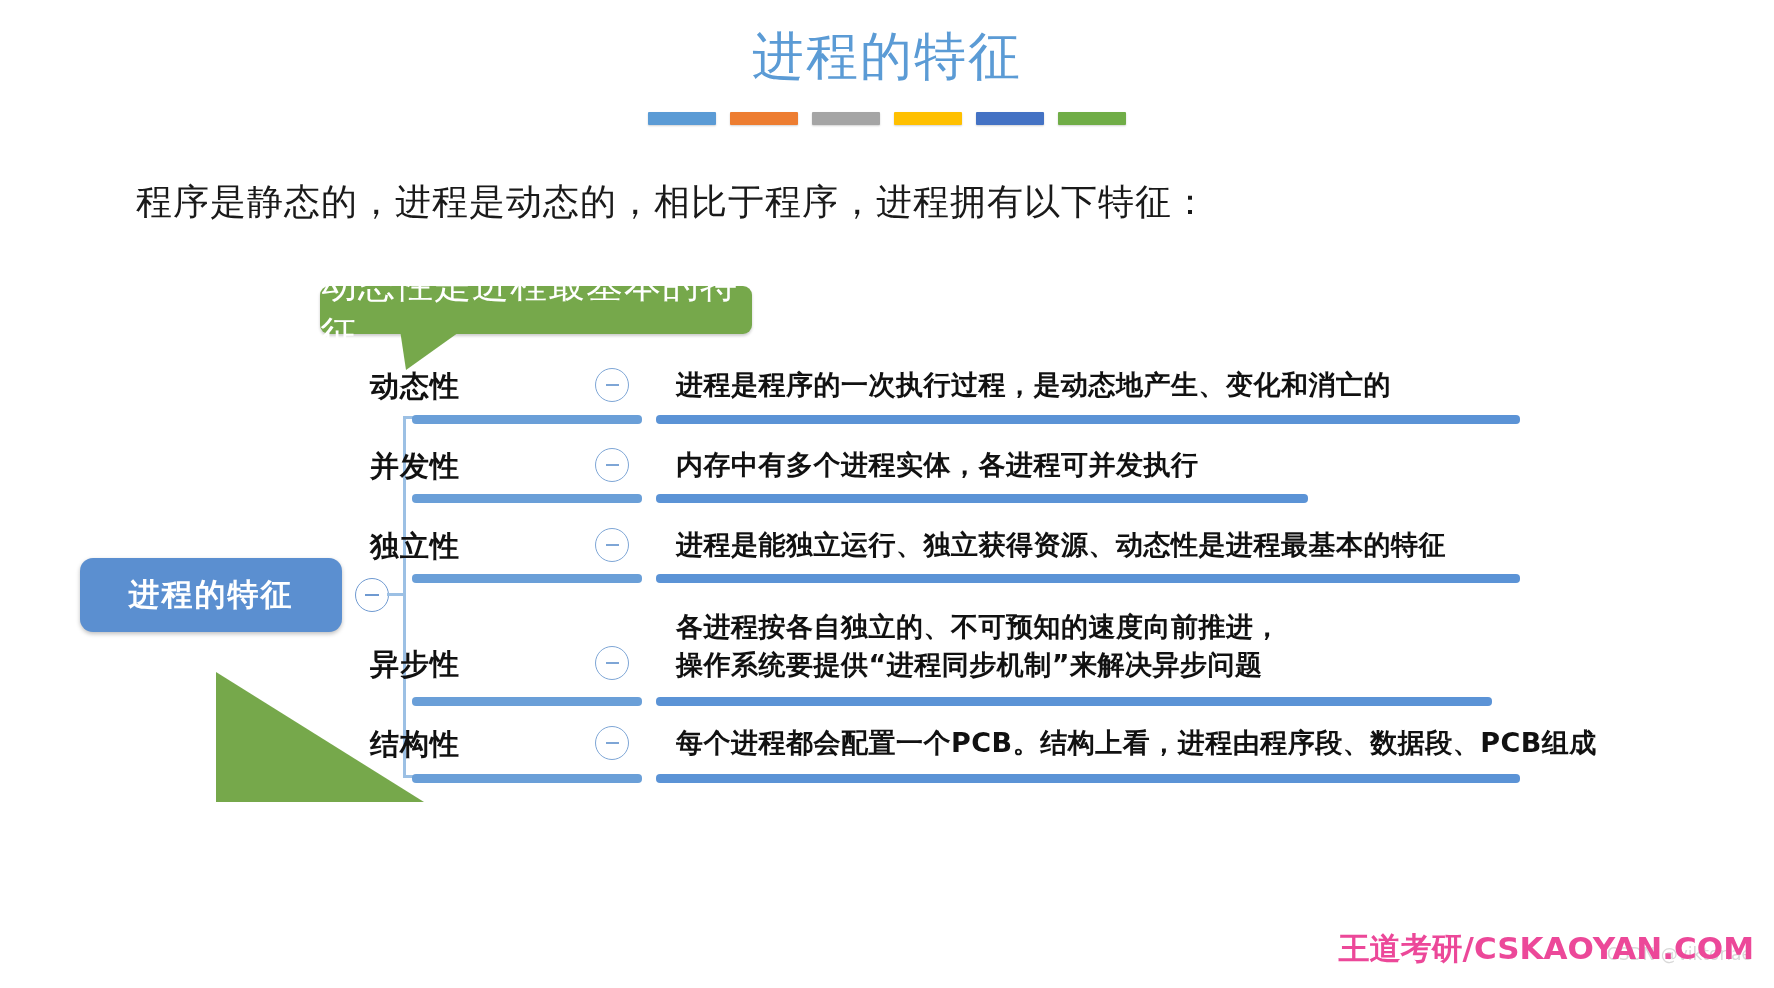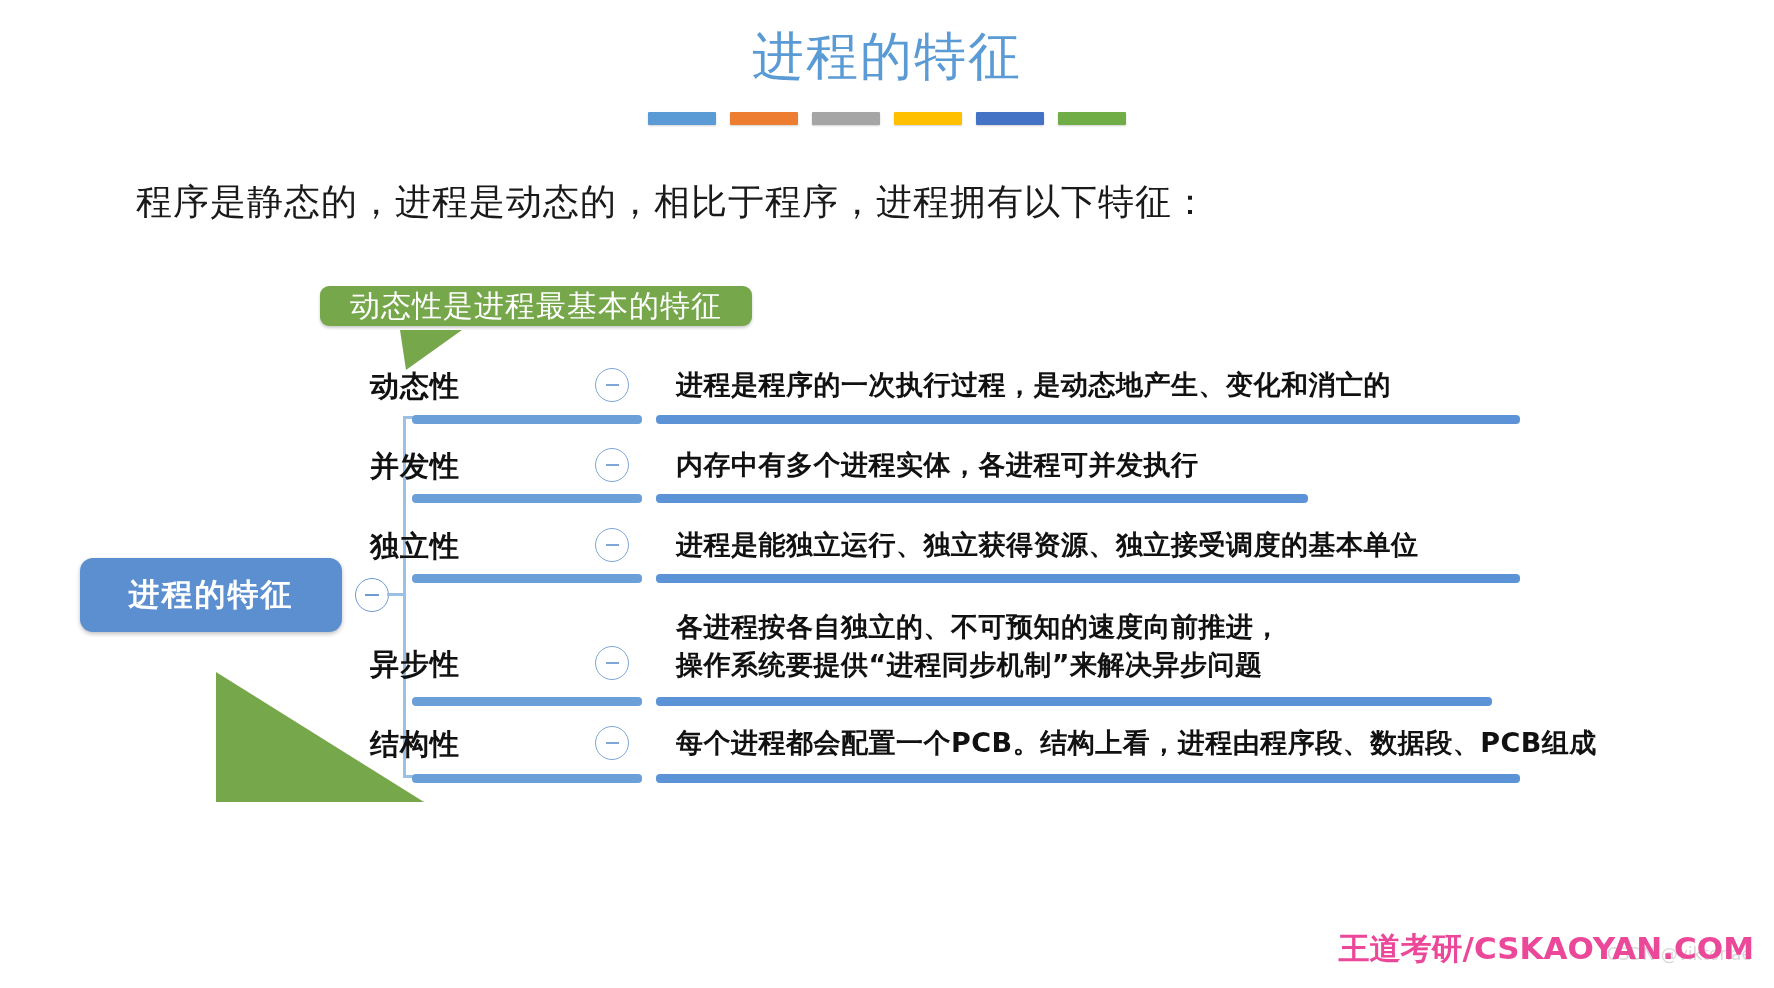--- a/index.html
+++ b/index.html
@@ -79,23 +79,23 @@
   .conn{position:absolute;background:#9cc0e4;}
 
   
   .callout{
     position:absolute;background:#76A84B;border-radius:9px;
     color:#ffffff;
     font-family:"DejaVu Serif","Liberation Serif",serif;
     box-shadow:0 2px 3px rgba(0,0,0,.2);
   }
   .callout.top{
-    left:320px;top:286px;width:432px;height:40px;
-    display:flex;align-items:center;justify-content:center;
-    font-size:30px;letter-spacing:1px;
+    left:320px;top:286px;width:432px;height:48px;
+    display:flex;align-items:center;justify-content:center;
+    font-size:37px;letter-spacing:1px;
   }
   .callout.bottom{
     left:78px;top:779px;width:374px;height:170px;
     padding:14px 18px 0 18px;box-sizing:border-box;
     font-size:27px;line-height:1.42;letter-spacing:1px;text-align:center;
   }
   .tail{position:absolute;}
 
   
   .wm-main{
@@ -157,21 +157,21 @@
       <i></i>
     </div>
     <div class="rowdesc" style="top:446px;">内存中有多个进程实体，各进程可并发执行</div>
     <div class="ul-short" style="left:412px;top:494px;width:230px;"></div>
     <div class="ul-long" style="left:656px;top:494px;width:652px;"></div>
 
     <div class="rowlabel" style="left:310px;top:527px;">独立性</div>
     <div class="rowtoggle" style="left:595px;top:528px;">
       <i></i>
     </div>
-    <div class="rowdesc" style="top:526px;">进程是能独立运行、独立获得资源、独立接受调度的基本单位</div>
+    <div class="rowdesc" style="top:526px;">进程是能独立运行、独立获得资源、动态性是进程最基本的特征</div>
     <div class="ul-short" style="left:412px;top:574px;width:230px;"></div>
     <div class="ul-long" style="left:656px;top:574px;width:864px;"></div>
 
     <div class="rowlabel" style="left:310px;top:645px;">异步性</div>
     <div class="rowtoggle" style="left:595px;top:646px;">
       <i></i>
     </div>
     <div class="rowdesc" style="top:608px;">各进程按各自独立的、不可预知的速度向前推进，
 操作系统要提供“进程同步机制”来解决异步问题</div>
     <div class="ul-short" style="left:412px;top:697px;width:230px;"></div>

